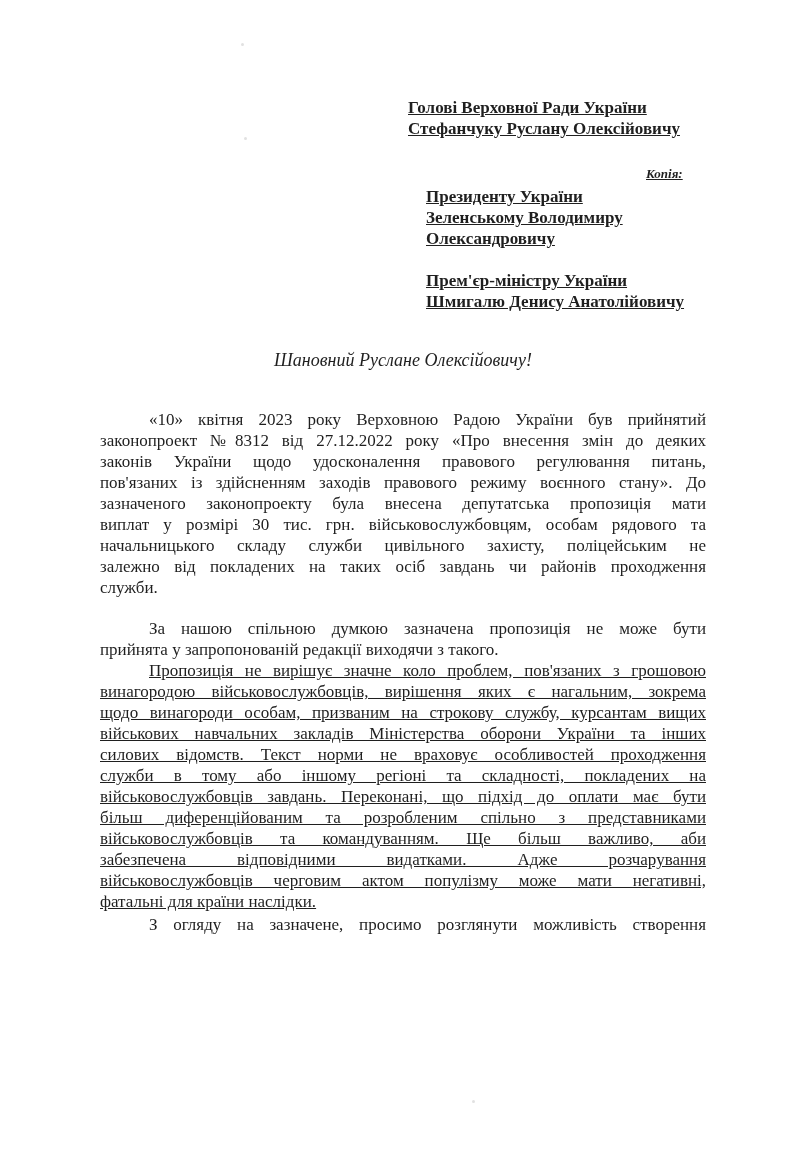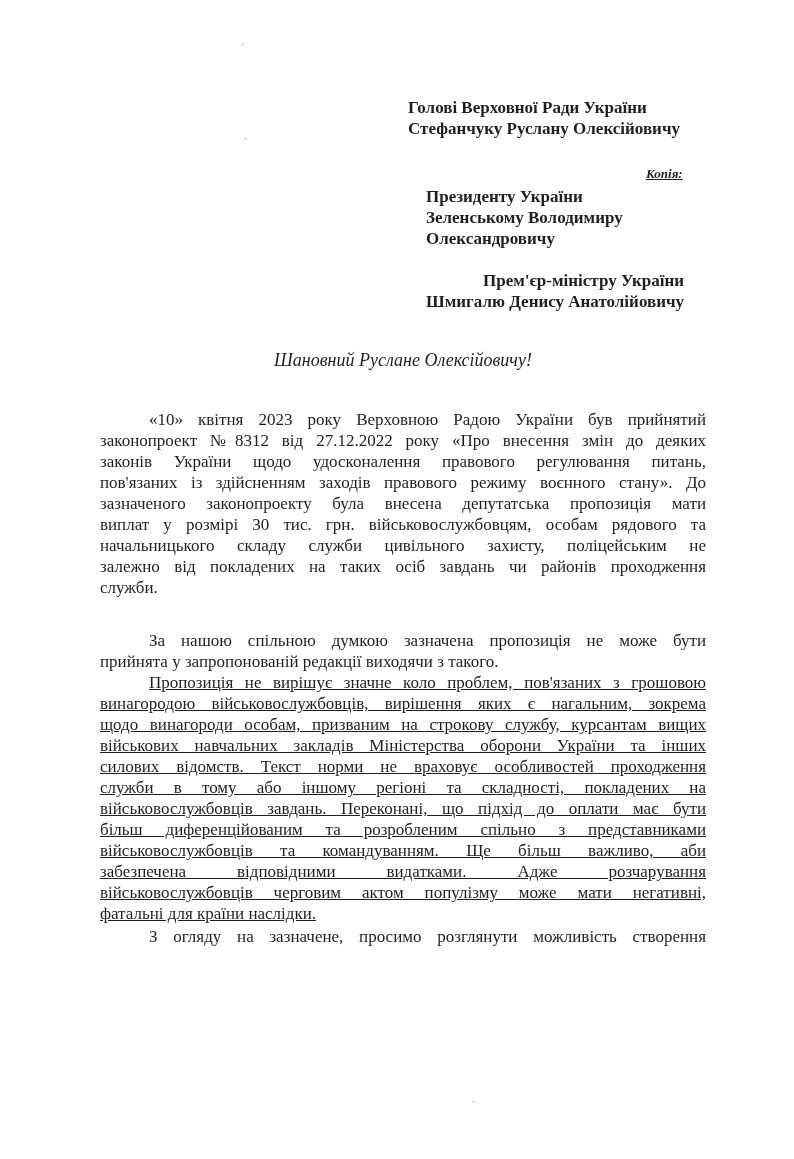--- a/index.html
+++ b/index.html
@@ -16,33 +16,34 @@
     color: #1f1f1f;
     overflow: hidden;
   }
   
   .addr-block {
     position: absolute;
     font-size: 17px;
     line-height: 21px;
     font-weight: bold;
     white-space: nowrap;
+    text-decoration: underline;
   }
   .addr-primary { left: 408px; top: 97px; }
   .copy-label {
     position: absolute;
     left: 646px; top: 163px;
     font-size: 13px;
     line-height: 21px;
     font-weight: bold;
     font-style: italic;
     text-decoration: underline;
   }
   .copy-1 { left: 426px; top: 186px; }
-  .copy-2 { left: 426px; top: 270px; text-align: right; }
+  .copy-2 { left: 426px; top: 270px; }
   
   .salutation {
     position: absolute;
     left: 100px; top: 350px;
     width: 606px;
     text-align: center;
     font-style: italic;
     font-size: 18px;
     line-height: 21px;
   }
@@ -100,21 +101,21 @@
         <div class="line first">«10» квітня 2023 року Верховною Радою України був прийнятий</div>
         <div class="line">законопроект №8312 від 27.12.2022 року «Про внесення змін до деяких</div>
         <div class="line">законів України щодо удосконалення правового регулювання питань,</div>
         <div class="line">пов'язаних із здійсненням заходів правового режиму воєнного стану». До</div>
         <div class="line">зазначеного законопроекту була внесена депутатська пропозиція мати</div>
         <div class="line">виплат у розмірі 30 тис. грн. військовослужбовцям, особам рядового та</div>
         <div class="line">начальницького складу служби цивільного захисту, поліцейським не</div>
         <div class="line">залежно від покладених на таких осіб завдань чи районів проходження</div>
         <div class="line endline">служби.</div>
       </div>
-      <div class="para" style="margin-top: 32px;">
+      <div class="para" style="margin-top: 20px;">
         <div class="line first">За нашою спільною думкою зазначена пропозиція не може бути</div>
         <div class="line endline">прийнята у запропонованій редакції виходячи з такого.</div>
       </div>
       <div class="para" style=" text-decoration: underline;">
         <div class="line first">Пропозиція не вирішує значне коло проблем, пов'язаних з грошовою</div>
         <div class="line">винагородою військовослужбовців, вирішення яких є нагальним, зокрема</div>
         <div class="line">щодо винагороди особам, призваним на строкову службу, курсантам вищих</div>
         <div class="line">військових навчальних закладів Міністерства оборони України та інших</div>
         <div class="line">силових відомств. Текст норми не враховує особливостей проходження</div>
         <div class="line">служби в тому або іншому регіоні та складності, покладених на</div>

